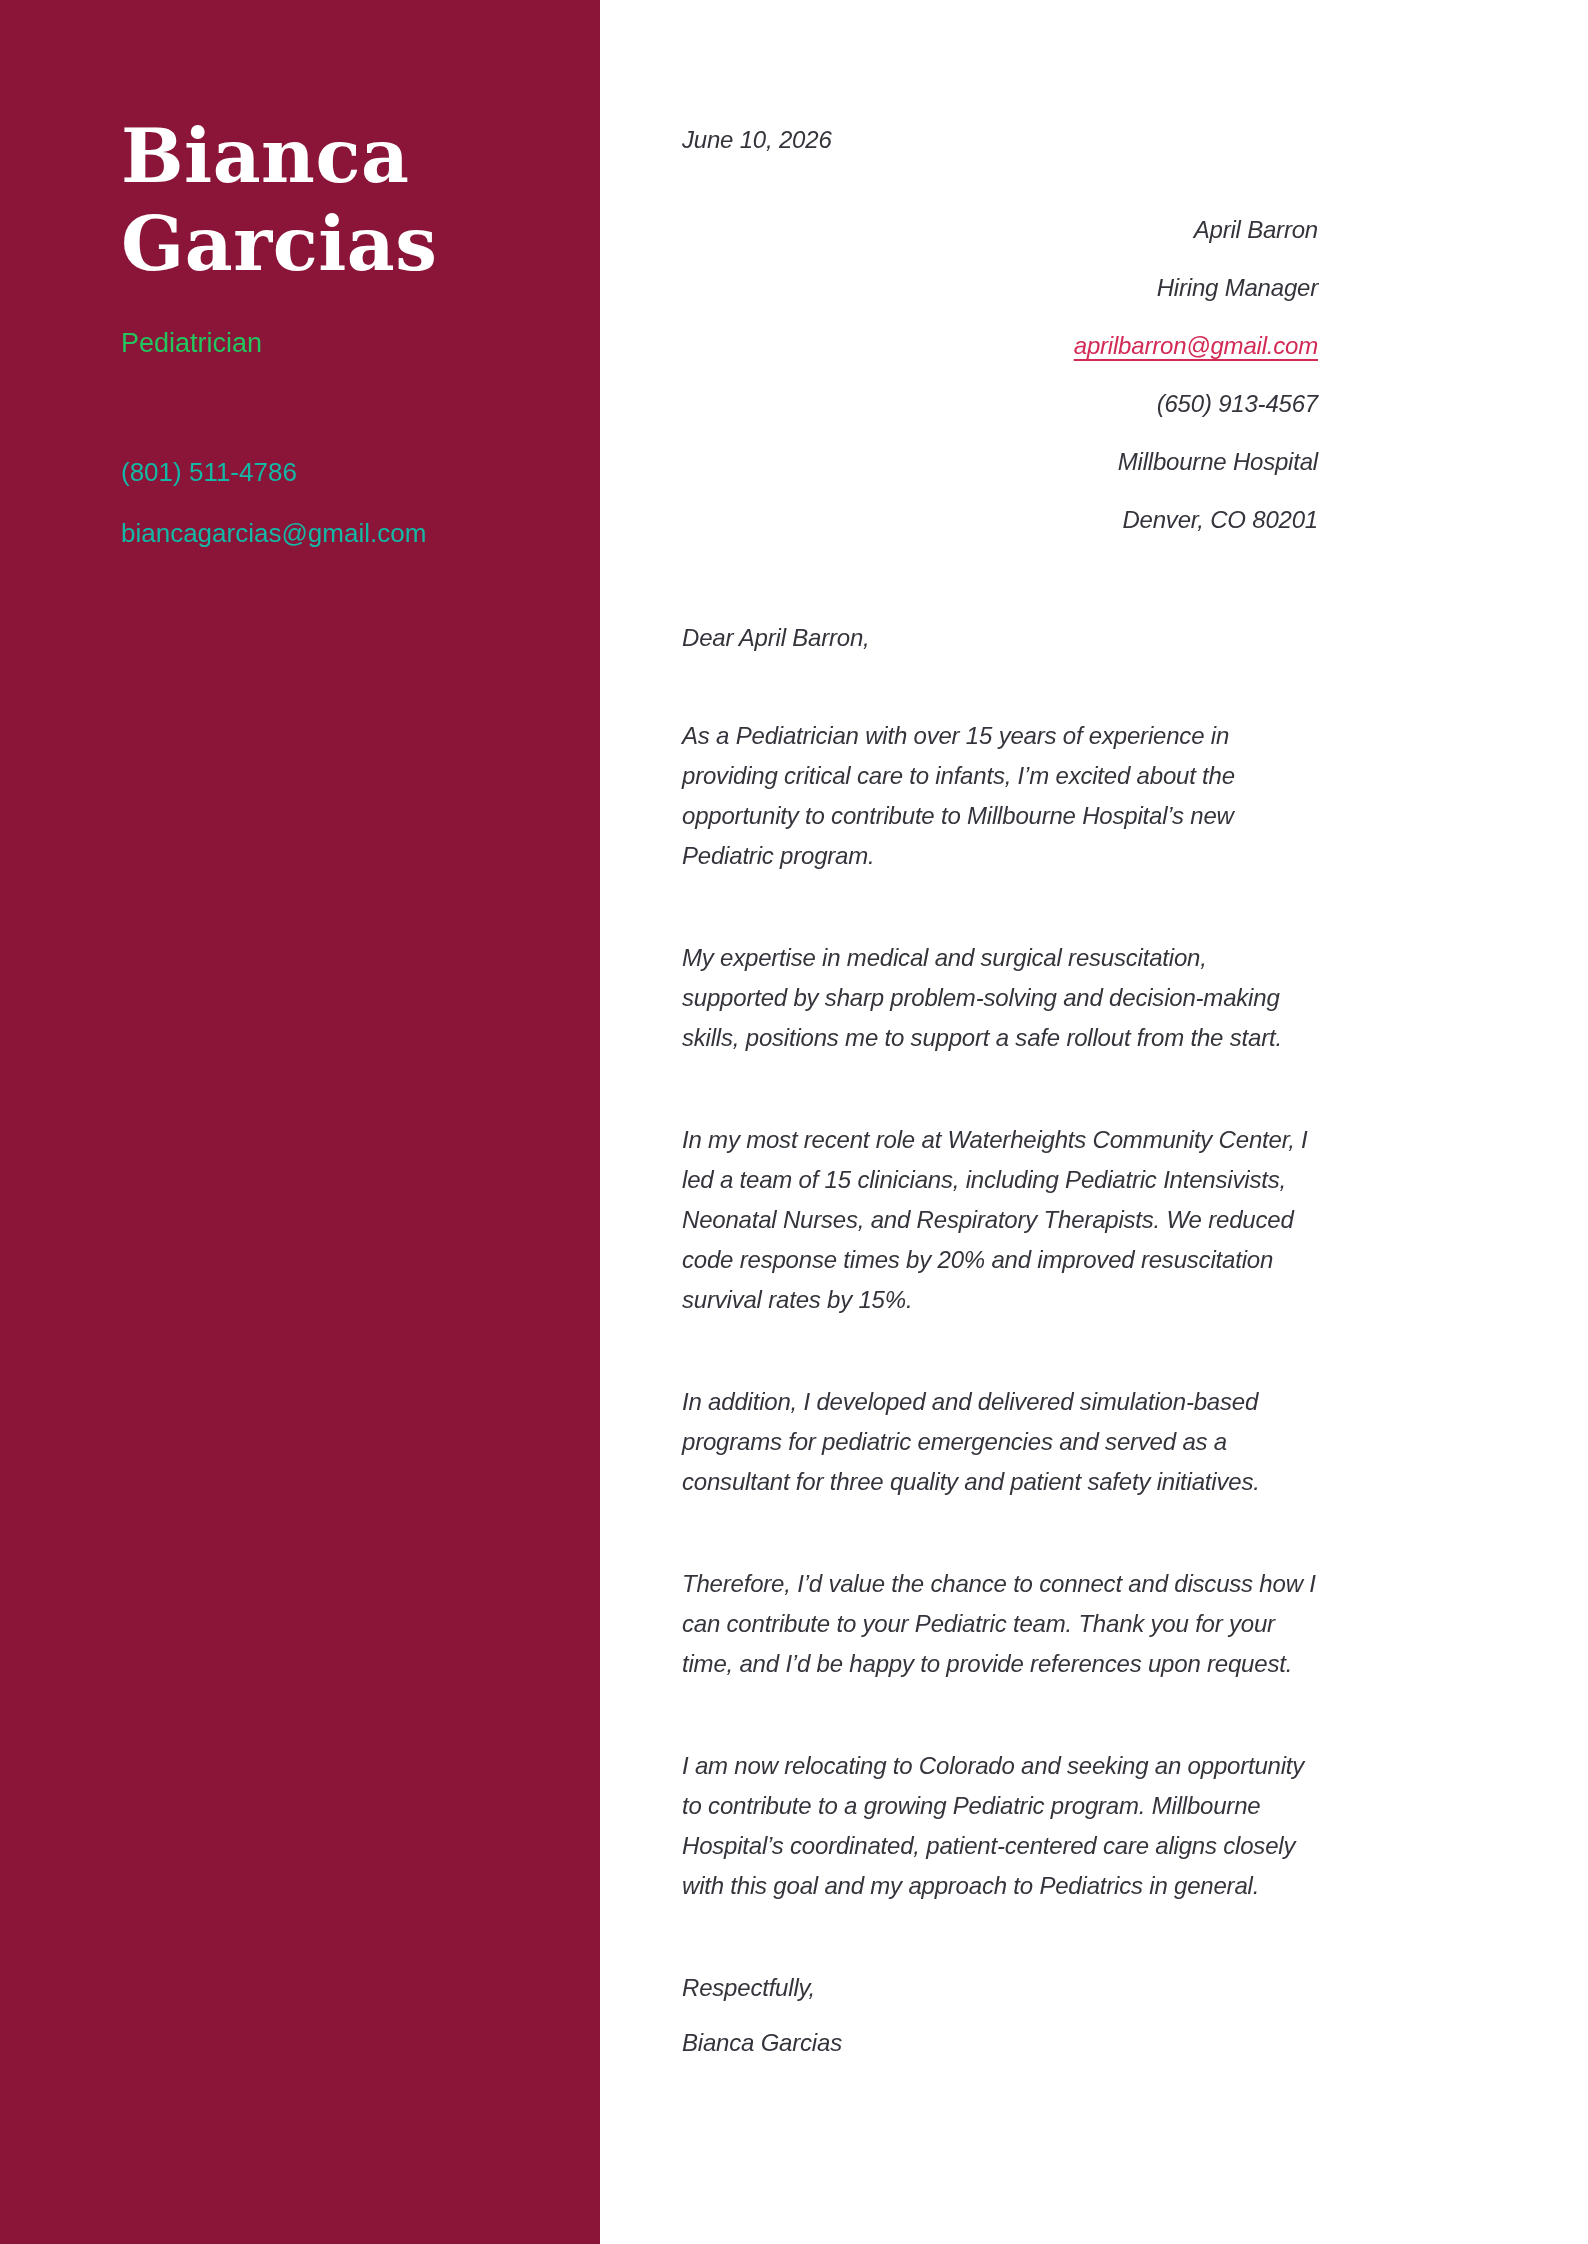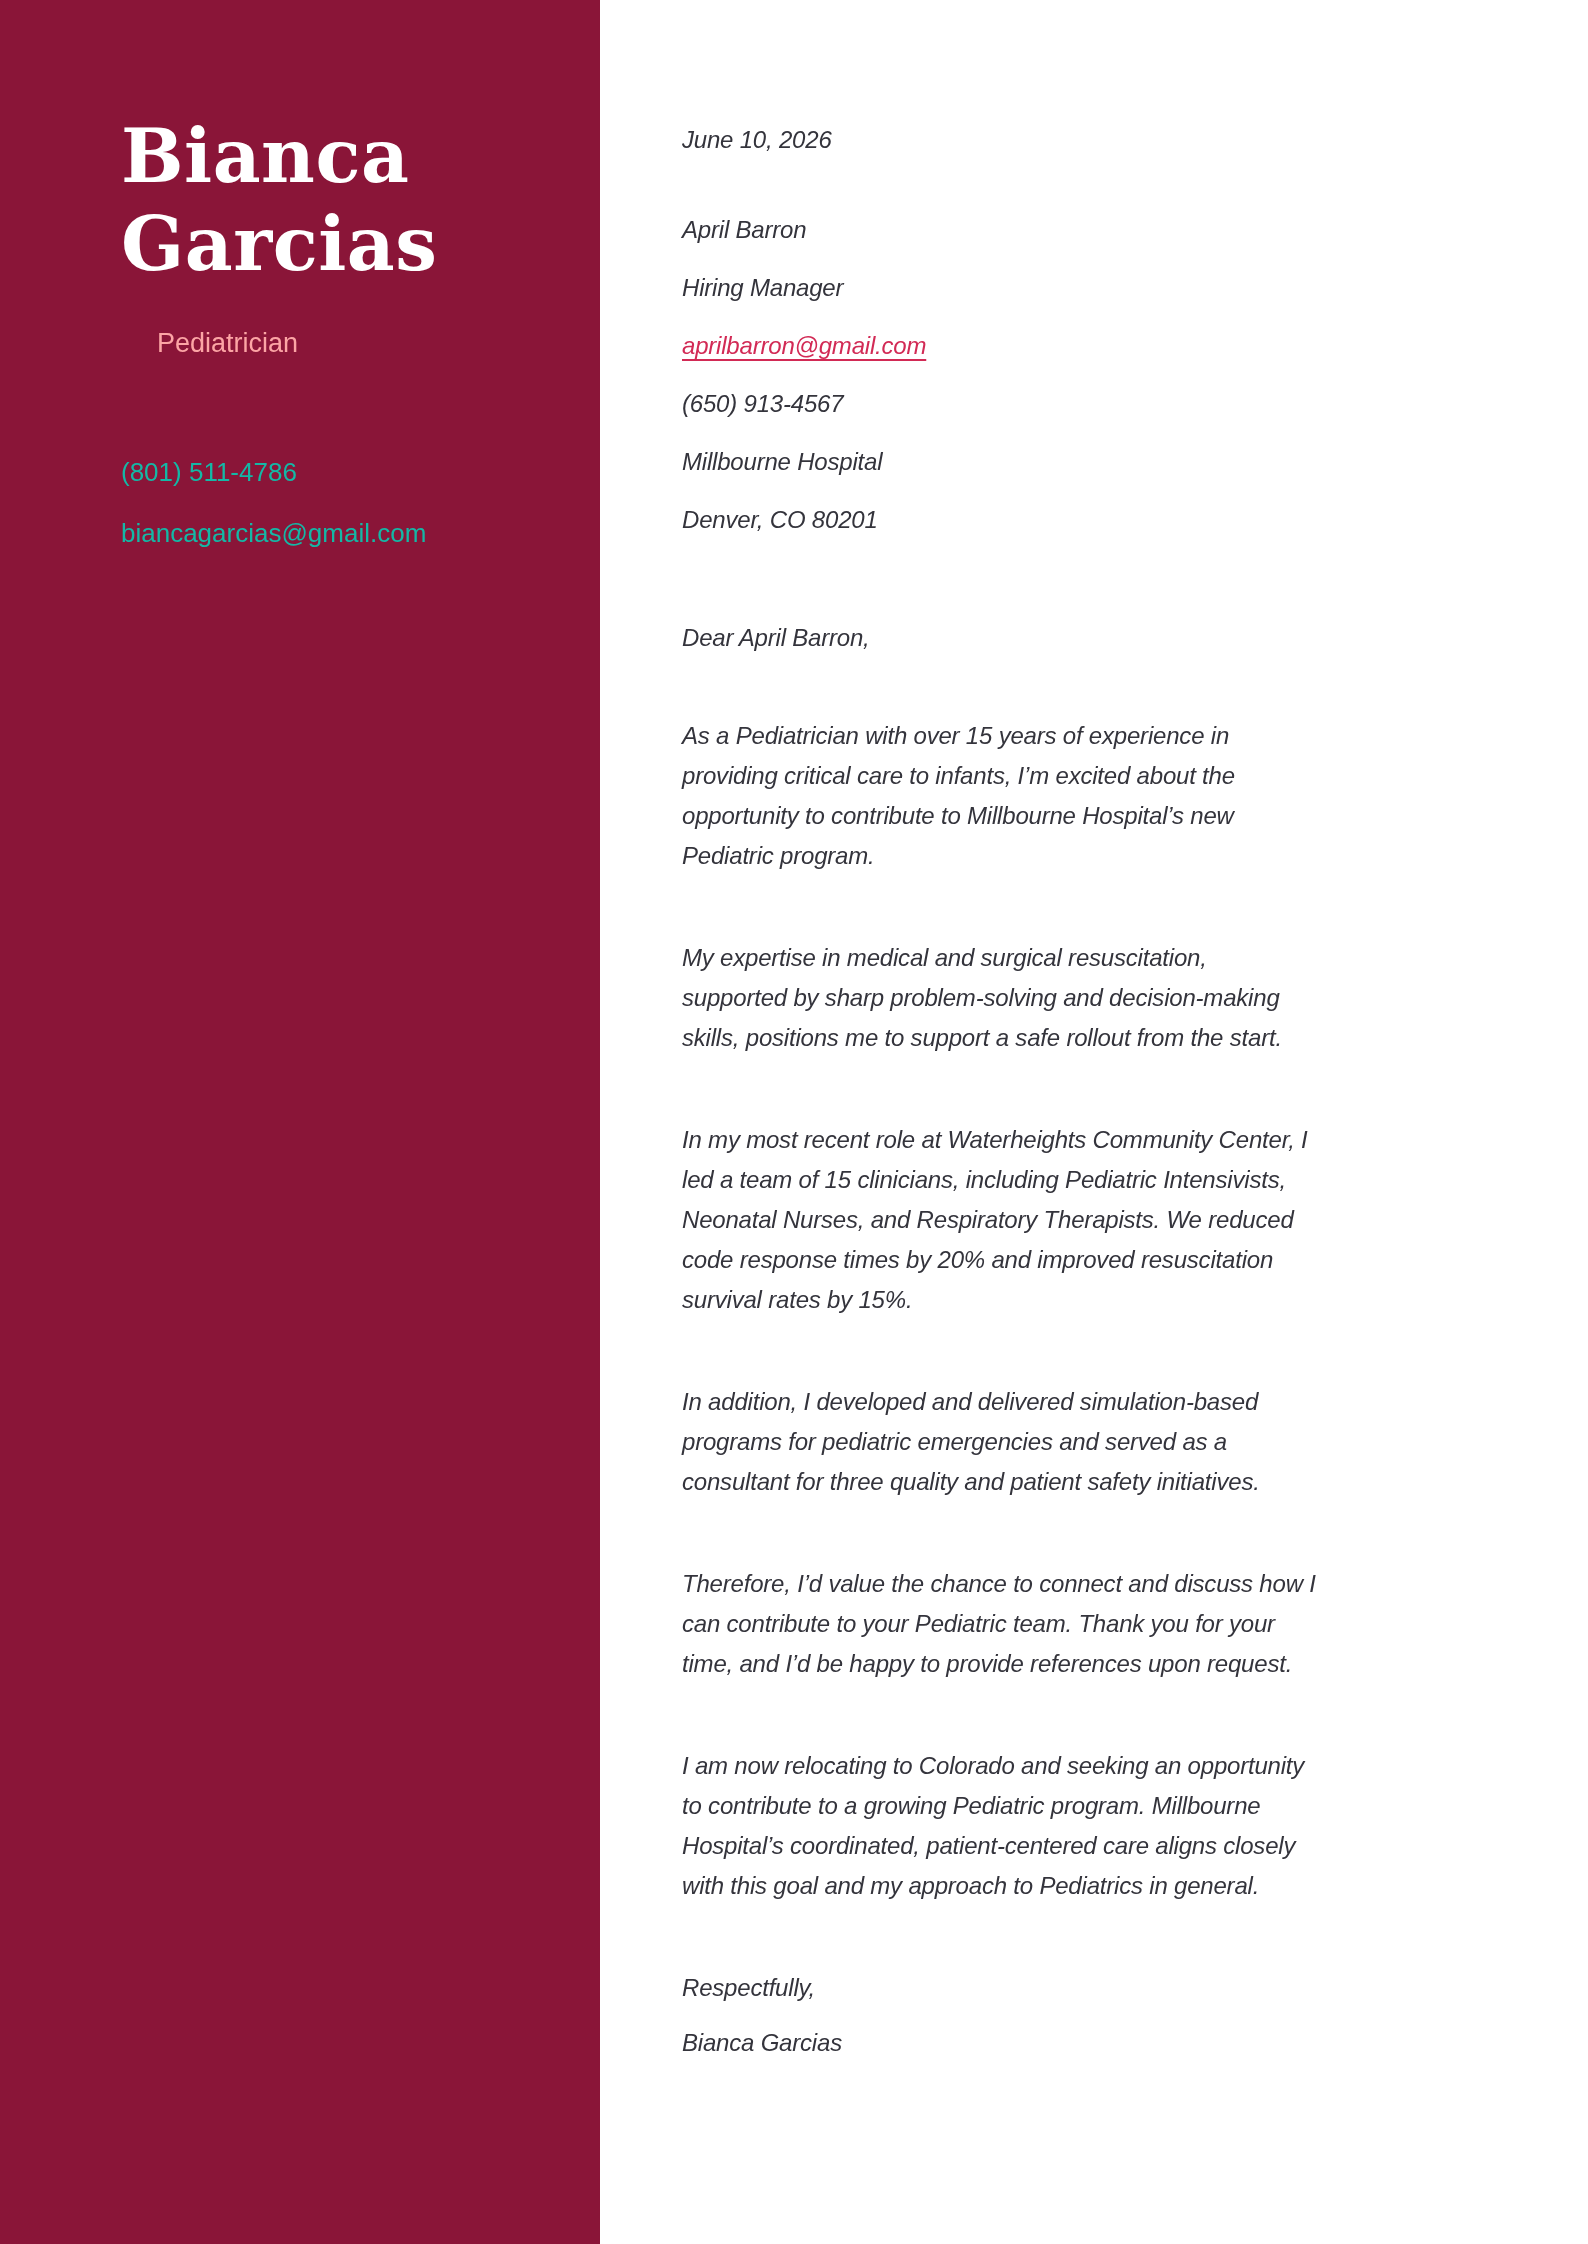--- a/index.html
+++ b/index.html
@@ -29,22 +29,21 @@
     letter-spacing: 0.5px;
     margin: 0;
     width: 360px;
     color: #FFFFFF;
   }
   .sidebar .job-title {
     margin-top: 38px;
     font-size: 27px;
     line-height: 34px;
     font-weight: 400;
-    color: #fca5a5;
-    margin-left: 36px;
+    color: #22c55e;
   }
   .sidebar .contact {
     margin-top: 96px;
   }
   .sidebar .contact .line {
     font-size: 26px;
     line-height: 33px;
     margin: 0 0 28px 0;
     color: #14b8a6;
   }
@@ -56,21 +55,21 @@
     padding: 120px 110px 0 82px;
     color: #34343C;
     font-style: italic;
     font-size: 24px;
     line-height: 40px;
     letter-spacing: -0.2px;
   }
   .letter .content { max-width: 800px; }
   .letter p { margin: 0; }
   .letter .date { margin-bottom: 50px; }
-  .letter .recipient p { margin-bottom: 18px; }
+  .letter .recipient p { margin-bottom: 18px; text-align: right; }
   .letter .recipient a {
     color: #D22A55;
     text-underline-offset: 5px;
   }
   .letter .salutation { margin-top: 78px; margin-bottom: 58px; }
   .letter .para { margin-bottom: 62px; }
   .letter .closing { margin-bottom: 15px; }
   .letter .signature { margin-bottom: 0; }
 </style>
 </head>

